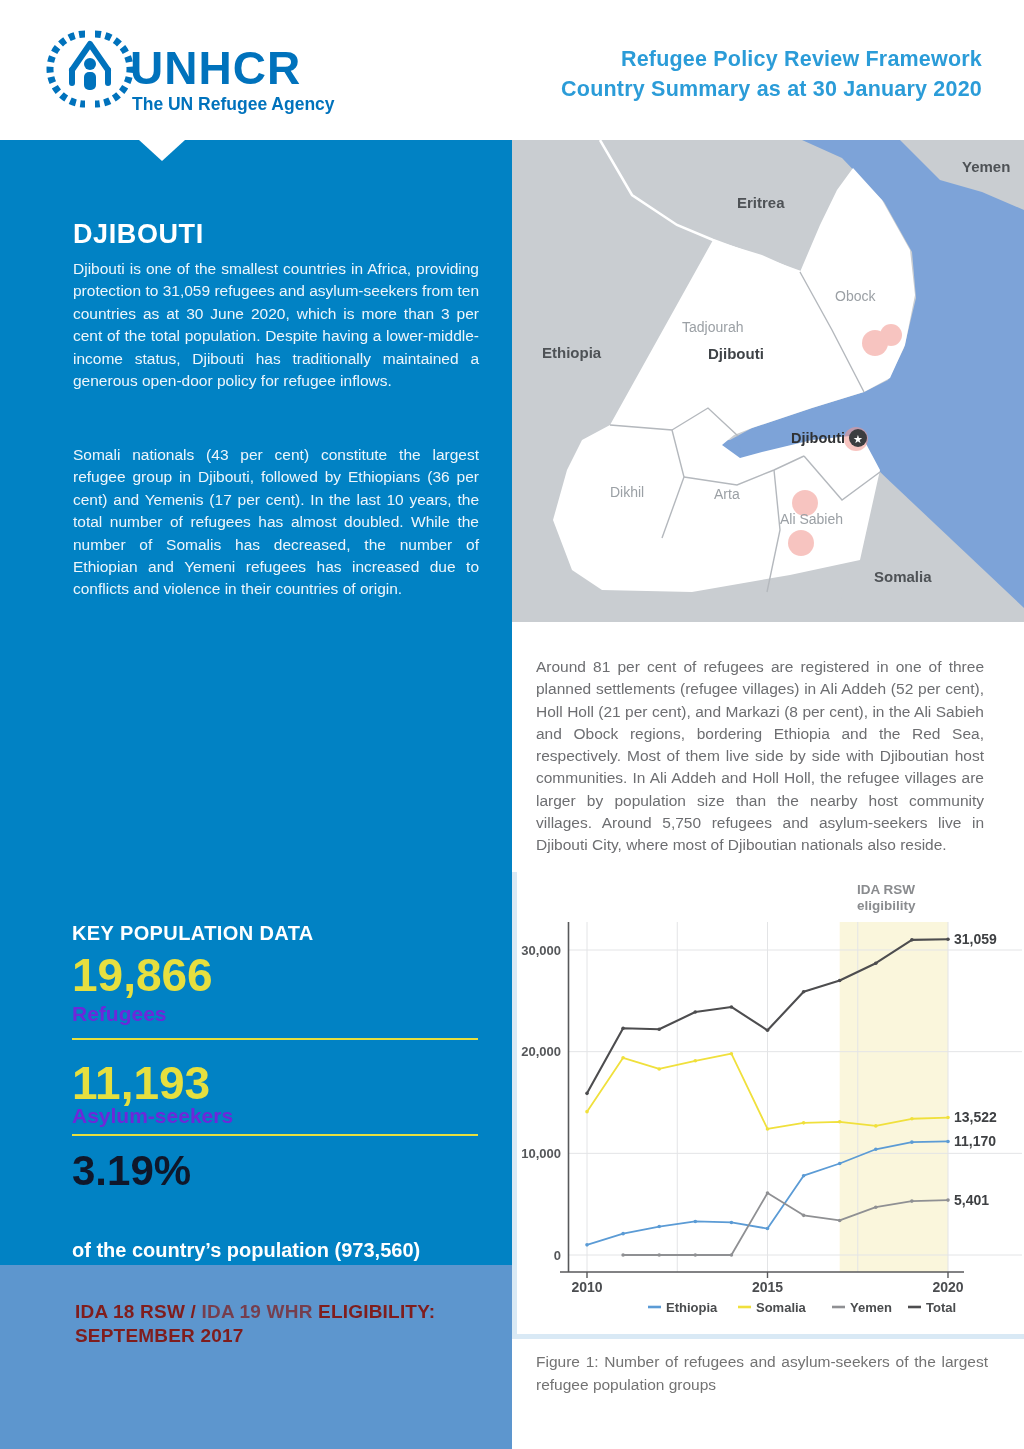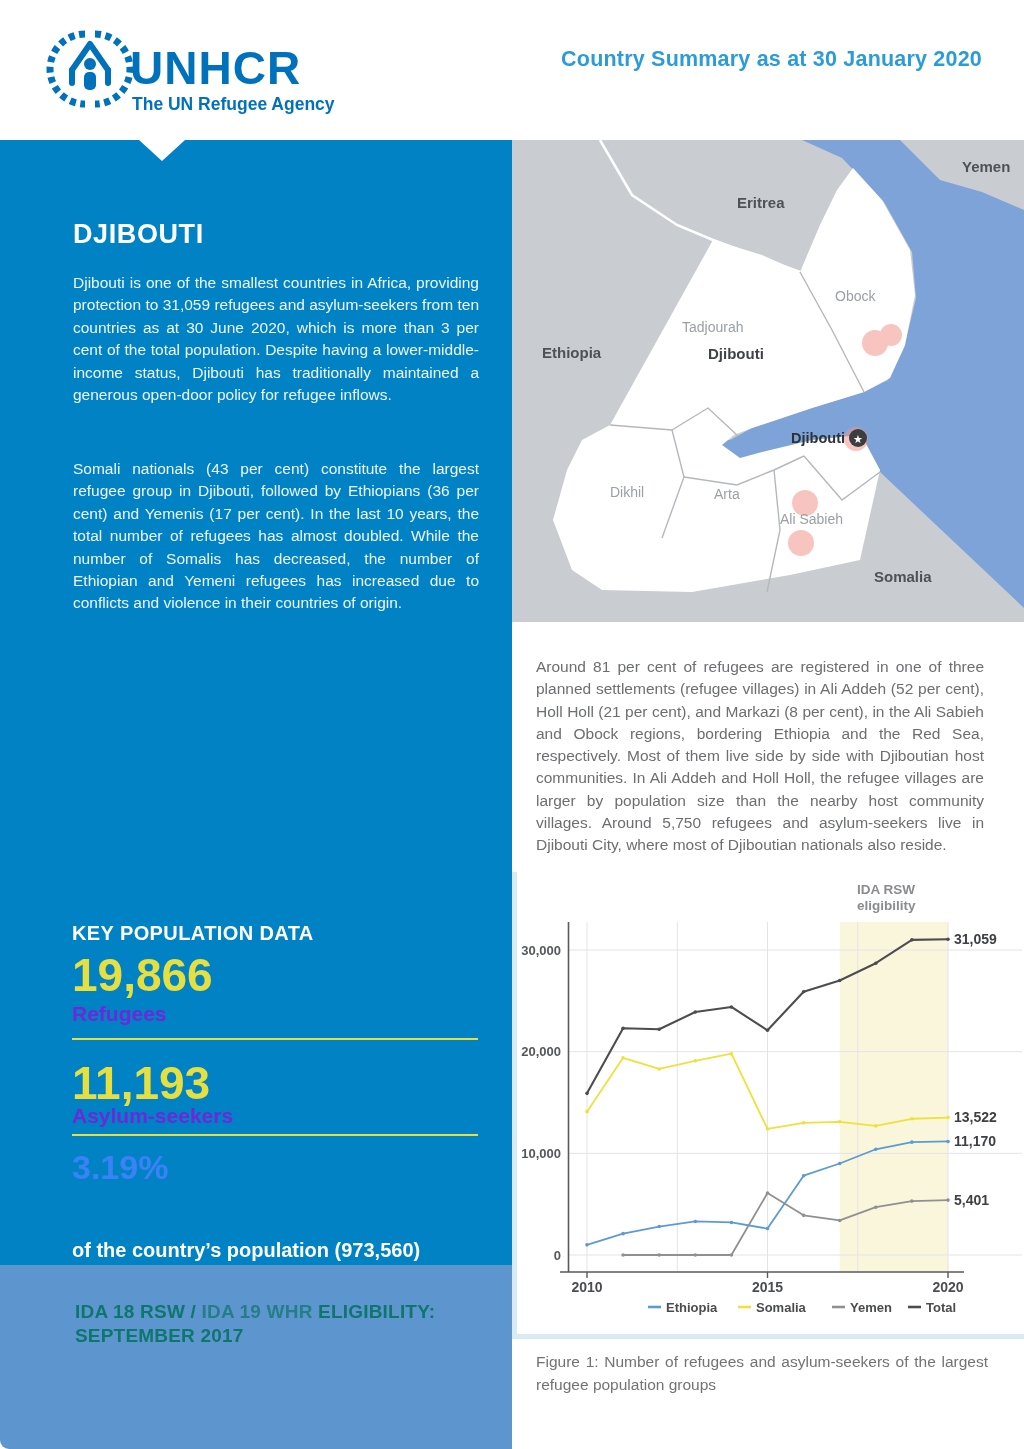--- a/index.html
+++ b/index.html
@@ -1,43 +1,43 @@
 <!DOCTYPE html>
 <html><head>
 <meta charset="utf-8">
 <style>
   html,body{margin:0;padding:0;background:#ffffff;}
   #page{position:relative;width:1024px;height:1449px;overflow:hidden;
-        font-family:"Liberation Sans",sans-serif;background:#ffffff;border-radius:9px;}
+        font-family:"Liberation Sans",sans-serif;background:#ffffff;}
 
   
   .header{position:absolute;left:0;top:0;width:1024px;height:140px;background:#ffffff;}
   .logo{position:absolute;left:46px;top:28px;width:330px;height:92px;}
   .doc-title{position:absolute;right:42px;top:44px;text-align:right;
              color:#2b9cd8;font-weight:bold;font-size:21.5px;line-height:30px;letter-spacing:.2px;}
 
   
   .sidebar{position:absolute;left:0;top:140px;width:512px;height:1125px;background:#0182c4;}
   .notch{position:absolute;left:139px;top:140px;width:0;height:0;
          border-left:23px solid transparent;border-right:23px solid transparent;border-top:21px solid #ffffff;}
   .country-title{position:absolute;left:73px;top:219px;color:#ffffff;font-weight:bold;
                  font-size:27px;letter-spacing:.6px;}
   .side-para{position:absolute;left:73px;width:406px;color:#eef6fc;font-size:15.5px;
-             line-height:22.4px;text-align:justify;margin-top:14px;}
+             line-height:22.4px;text-align:justify;}
   .kp-heading{position:absolute;left:72px;top:922px;color:#ffffff;font-weight:bold;
               font-size:20px;letter-spacing:.4px;}
   .stat-value{position:absolute;left:72px;color:#e6df3f;font-weight:bold;font-size:46px;line-height:1;}
   .stat-label{position:absolute;left:72px;color:#6d28d9;font-weight:bold;font-size:21px;line-height:1.1;}
   .yellow-rule{position:absolute;left:72px;width:406px;height:0;border-top:2px solid #e6df3f;}
-  .pct-value{position:absolute;left:72px;top:1150px;color:#3b82f6;font-weight:bold;font-size:34px;line-height:1;}
+  .pct-value{position:absolute;left:72px;top:1150px;color:#0f172a;font-weight:bold;font-size:42px;line-height:1;}
   .pct-label{position:absolute;left:72px;top:1196px;color:#ffffff;font-weight:bold;font-size:20px;line-height:30px;margin-top:39px;}
 
   
   .bottom-band{position:absolute;left:0;top:1265px;width:512px;height:184px;background:#5d96ce;}
-  .elig{position:absolute;left:75px;top:1300px;color:#0f766e;font-weight:bold;
+  .elig{position:absolute;left:75px;top:1300px;color:#7f1d1d;font-weight:bold;
         font-size:19px;line-height:24px;letter-spacing:.2px;}
   .elig .light{opacity:.72;font-weight:bold;}
 
   
   .map-wrap{position:absolute;left:512px;top:140px;width:512px;height:482px;}
   .main-para{position:absolute;left:536px;top:636px;width:448px;color:#6d6e71;
              font-size:15.5px;line-height:22.3px;text-align:justify;margin-top:20px;}
   .chart-frame{position:absolute;left:512px;top:872px;width:507px;height:462px;
                border-left:5px solid #d9e9f5;border-bottom:5px solid #d9e9f5;padding-left:28px;}
   #chart-svg{position:absolute;left:0px;top:-2px;}
@@ -61,20 +61,21 @@
 
         <g fill="#0072bc" stroke="none">
           <circle cx="44" cy="36" r="6"></circle>
           <rect x="38" y="44" width="12" height="18" rx="5"></rect>
         </g>
       </g>
       <text x="84" y="56" font-size="46" font-weight="bold" fill="#0072bc" letter-spacing="1">UNHCR</text>
       <text x="86" y="82" font-size="17.5" font-weight="bold" fill="#0072bc">The UN Refugee Agency</text>
     </svg>
     <div class="doc-title">
+      <div>Refugee Policy Review Framework</div>
       <div>Country Summary as at 30 January 2020</div>
     </div>
   </div>
 
   <div class="sidebar"></div>
   <div class="notch"></div>
 
   <div class="country-title">DJIBOUTI</div>
   <div class="side-para" style="top:258px">Djibouti is one of the smallest countries in Africa, providing protection to 31,059 refugees and asylum-seekers from ten countries as at 30 June 2020, which is more than 3 per cent of the total population. Despite having a lower-middle-income status, Djibouti has traditionally maintained a generous open-door policy for refugee inflows.</div>
   <div class="side-para" style="top:444px">Somali nationals (43 per cent) constitute the largest refugee group in Djibouti, followed by Ethiopians (36 per cent) and Yemenis (17 per cent). In the last 10 years, the total number of refugees has almost doubled. While the number of Somalis has decreased, the number of Ethiopian and Yemeni refugees has increased due to conflicts and violence in their countries of origin.</div>

